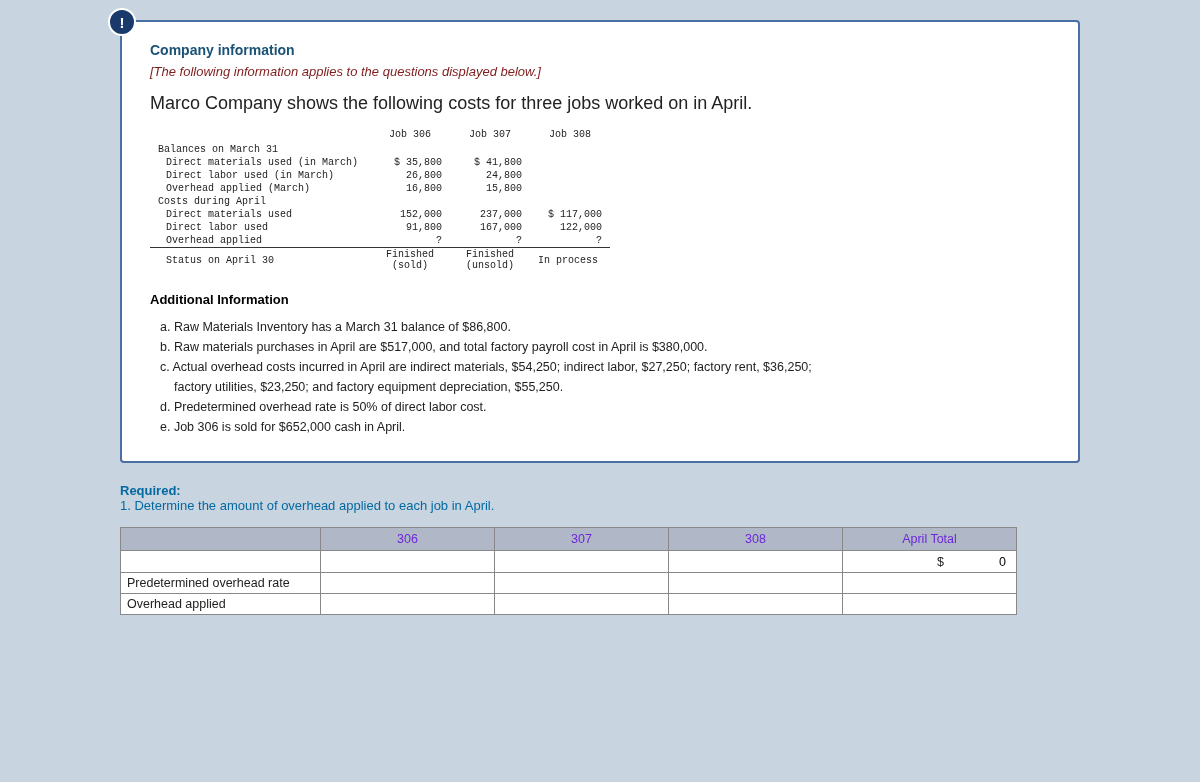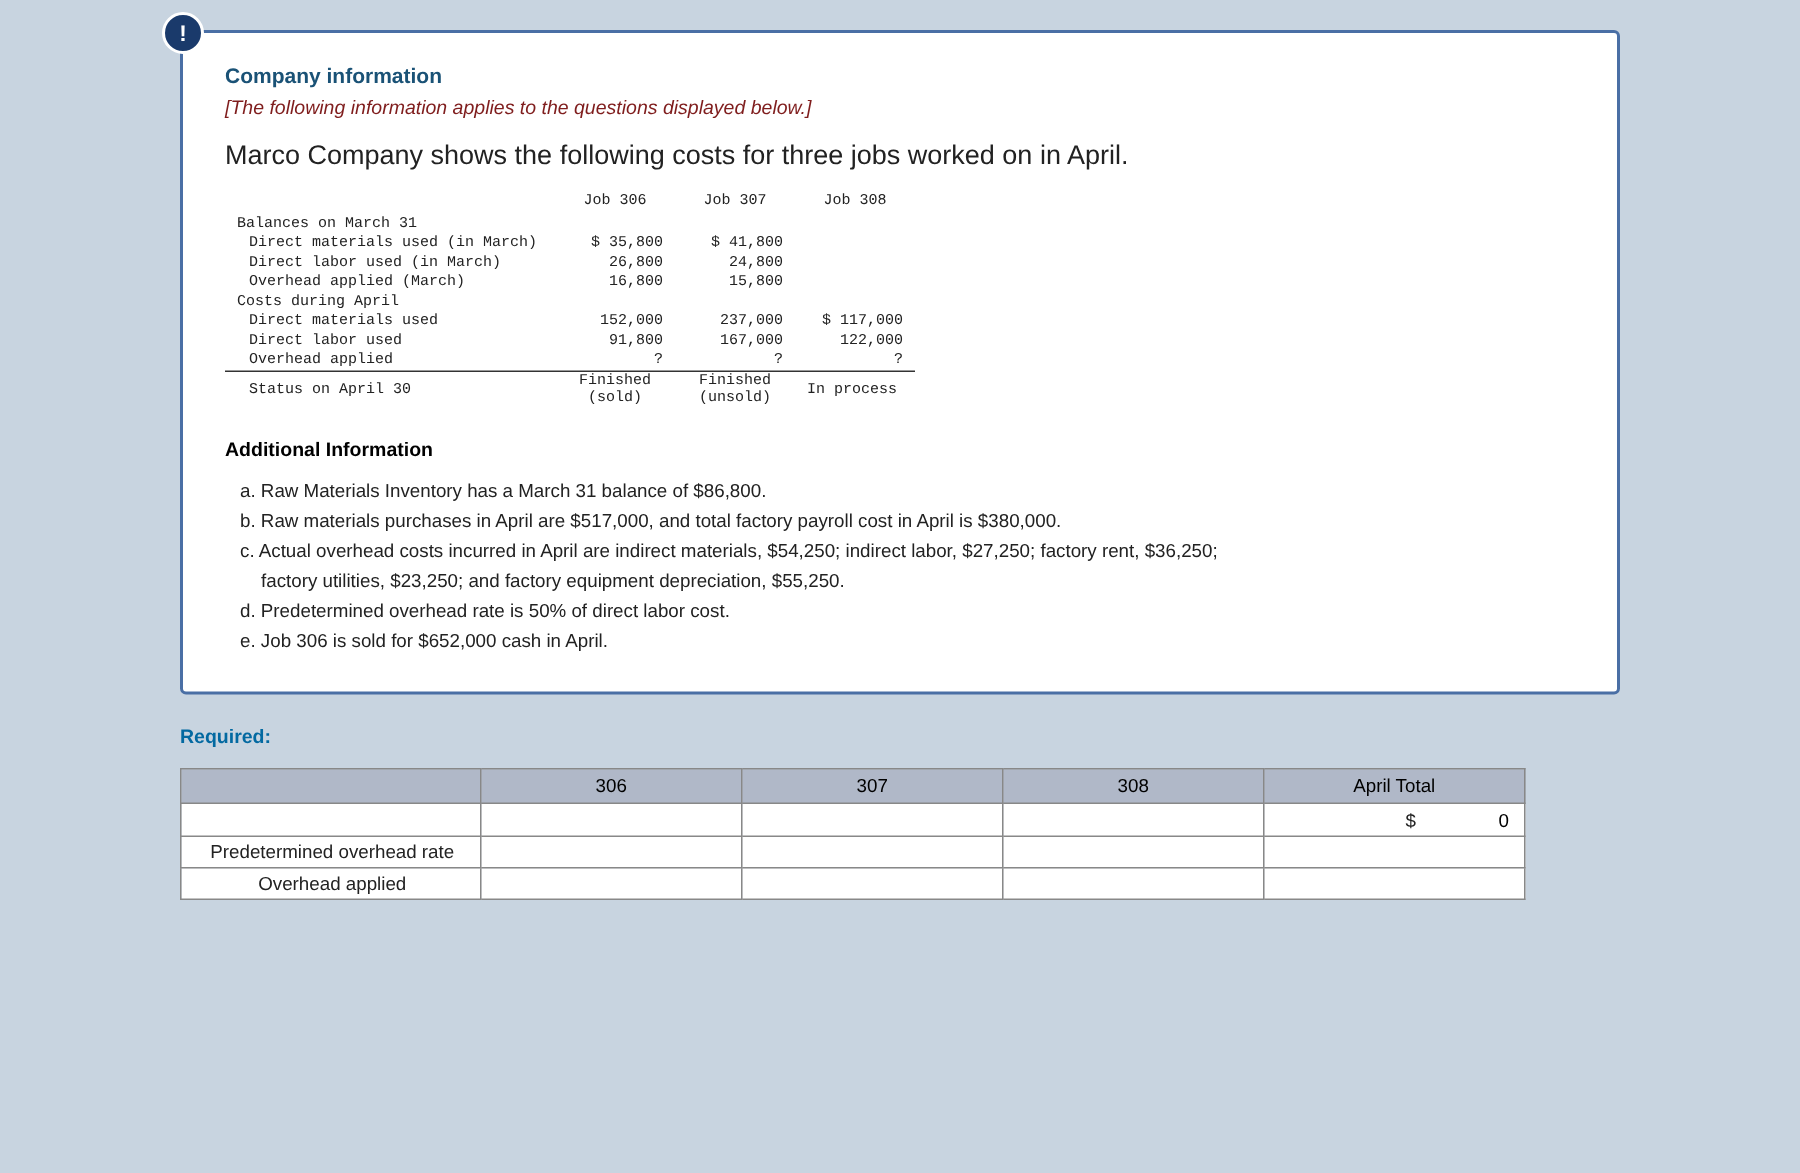--- a/index.html
+++ b/index.html
@@ -123,28 +123,27 @@
       font-size: 12.5px;
       min-width: 520px;
     }
 
     .input-table th {
       background: #b0b8c8;
       border: 1px solid #888;
       padding: 4px 12px;
       text-align: center;
       font-weight: normal;
-      color: #000000;
+      color: #6d28d9;
     }
 
     .input-table td {
       border: 1px solid #888;
       padding: 2px 4px;
       color: #222;
-      text-align: center;
     }
 
     .input-table .label-col {
       min-width: 200px;
       padding-left: 6px;
       background: #fff;
     }
 
     .input-table .num-col {
       min-width: 80px;
@@ -266,20 +265,21 @@
       <li>b. Raw materials purchases in April are $517,000, and total factory payroll cost in April is $380,000.</li>
       <li>c. Actual overhead costs incurred in April are indirect materials, $54,250; indirect labor, $27,250; factory rent, $36,250;</li>
       <li style="padding-left:14px;">factory utilities, $23,250; and factory equipment depreciation, $55,250.</li>
       <li>d. Predetermined overhead rate is 50% of direct labor cost.</li>
       <li>e. Job 306 is sold for $652,000 cash in April.</li>
     </ul>
   </div>
 
   <div class="required-section">
     <span class="req-bold">Required:</span><br>
+    <span>1. Determine the amount of overhead applied to each job in April.</span>
   </div>
 
   <div class="input-table-container">
     <table class="input-table">
       <thead>
         <tr>
           <th style="min-width:200px; background:#b0b8c8;"></th>
           <th>306</th>
           <th>307</th>
           <th>308</th>

